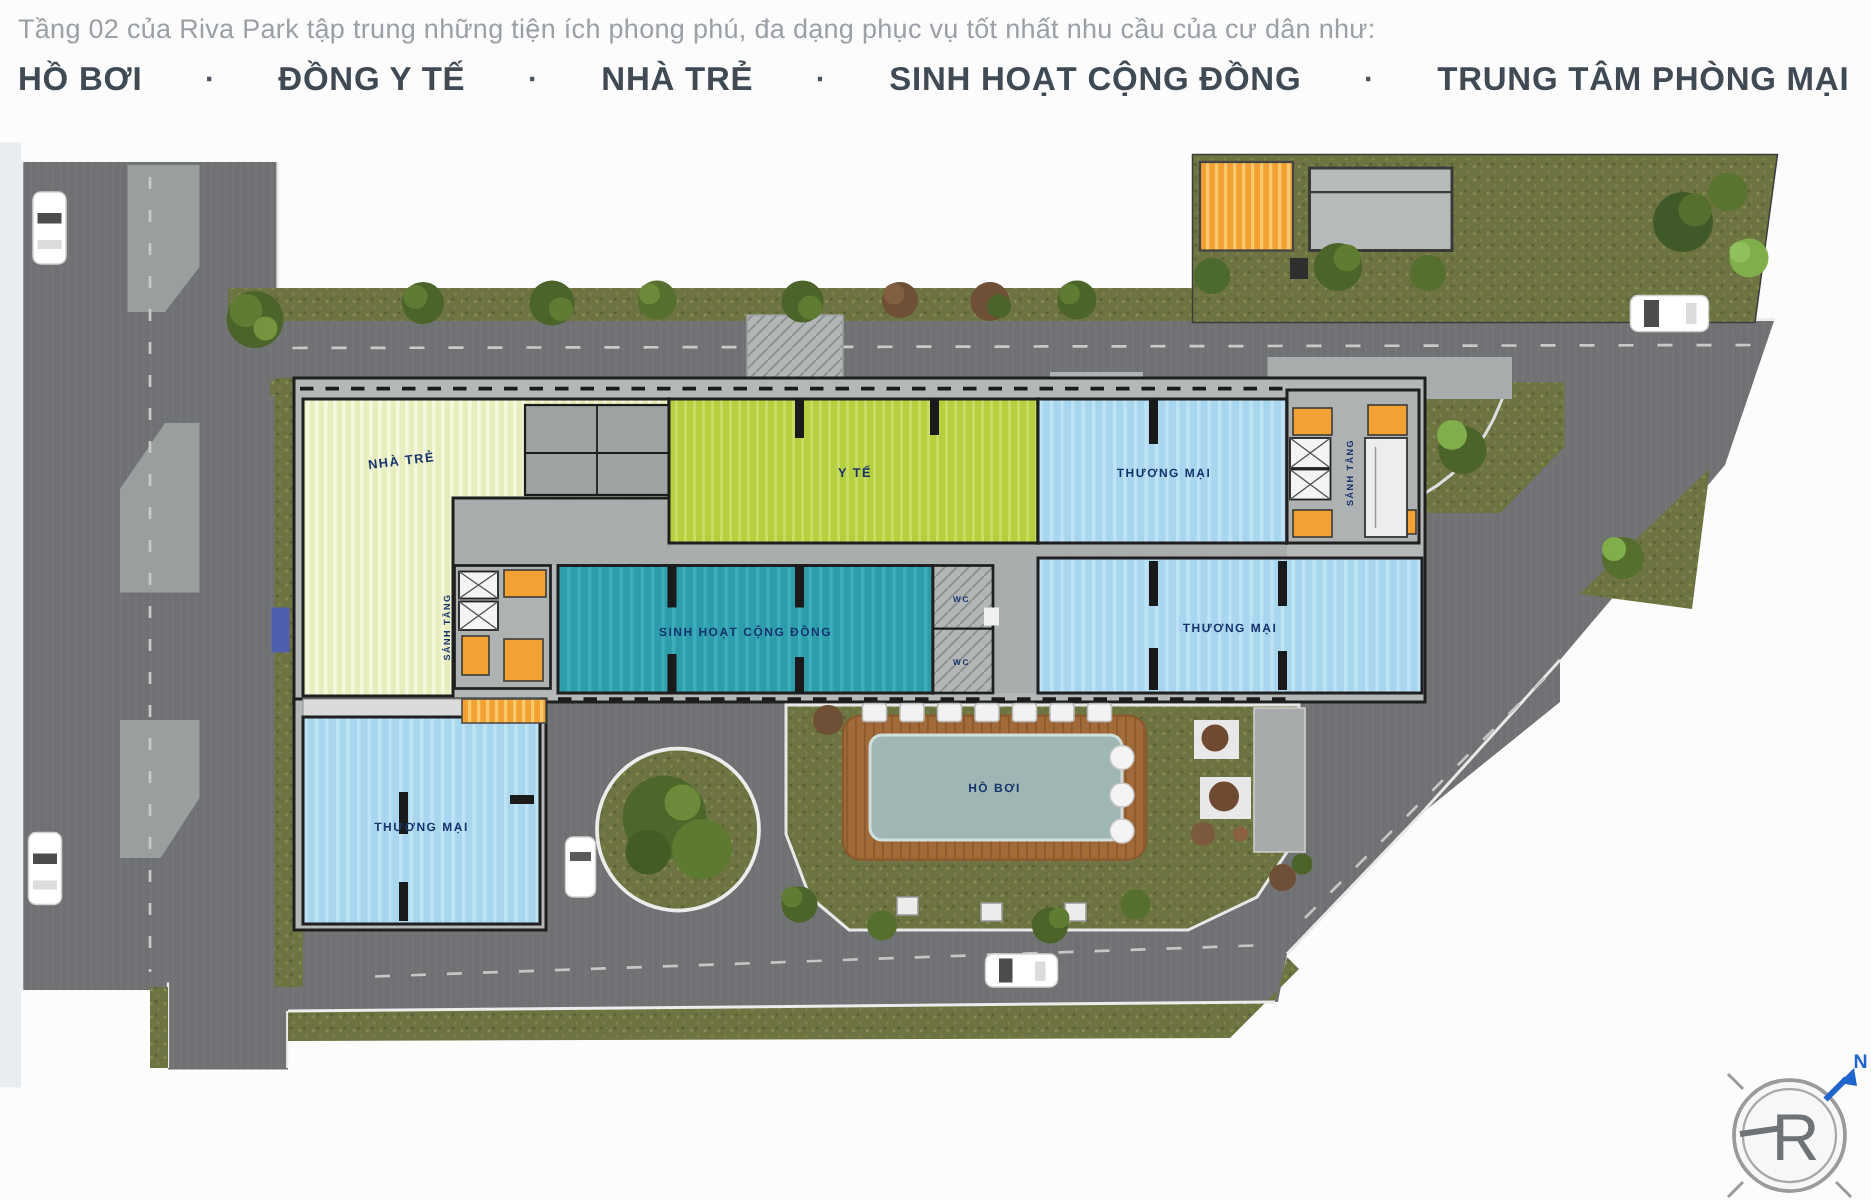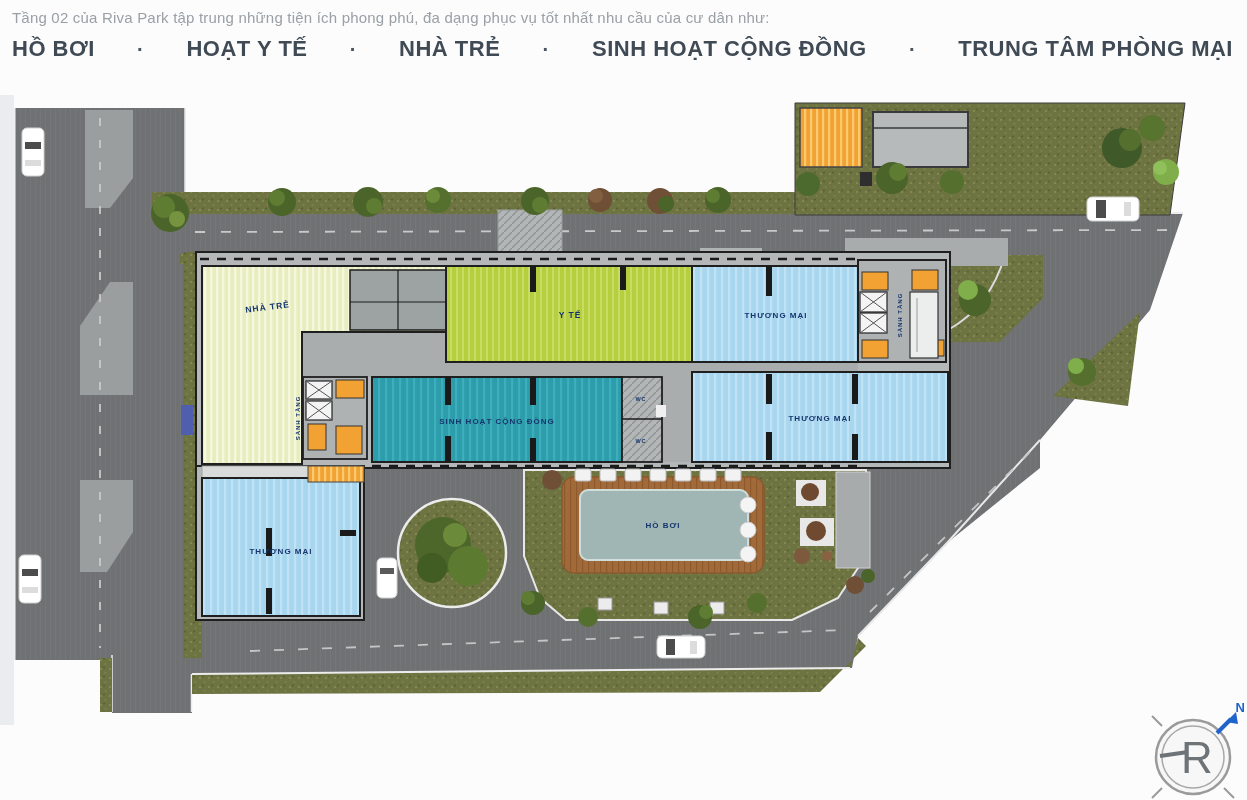--- a/index.html
+++ b/index.html
@@ -6,21 +6,21 @@
   body{
     width:1247px;height:800px;overflow:hidden;
     background:#fbfbfb;
     font-family:"Liberation Sans", sans-serif;
     position:relative;
   }
   .stage{position:absolute;inset:0;width:1247px;height:800px;}
   .hdr{position:absolute;top:0;left:0;width:1247px;z-index:5;}
   .hdr-intro{
     padding:9px 12px 0 12px;
-    font-size:15px;color:#9aa0a6;letter-spacing:.2px;
+    font-size:18px;color:#9aa0a6;letter-spacing:.2px;
   }
   .hdr-amenities{
     display:flex;align-items:center;justify-content:space-between;
     padding:10px 14px 0 12px;
     font-size:22px;font-weight:bold;color:#3f4a55;letter-spacing:.5px;
     white-space:nowrap;
   }
   .hdr-amenities .dot{font-size:20px;color:#4a545e;padding:0 4px;}
   svg{position:absolute;top:0;left:0;}
   text{font-family:"Liberation Sans", sans-serif;}
@@ -386,21 +386,21 @@
         <text x="1245" y="712" font-size="13" font-weight="bold" fill="#1f63cc" text-anchor="end">N</text>
       </g>
     </g>
   </svg>
 
   <div class="hdr">
     <div class="hdr-intro">Tầng 02 của Riva Park tập trung những tiện ích phong phú, đa dạng phục vụ tốt nhất nhu cầu của cư dân như:</div>
     <div class="hdr-amenities">
       <span>HỒ BƠI</span>
       <span class="dot">·</span>
-      <span>HOẠT Y TẾ</span>
+      <span>ĐỒNG Y TẾ</span>
       <span class="dot">·</span>
       <span>NHÀ TRẺ</span>
       <span class="dot">·</span>
       <span>SINH HOẠT CỘNG ĐỒNG</span>
       <span class="dot">·</span>
       <span>TRUNG TÂM PHÒNG MẠI</span>
     </div>
   </div>
 
 </div>

